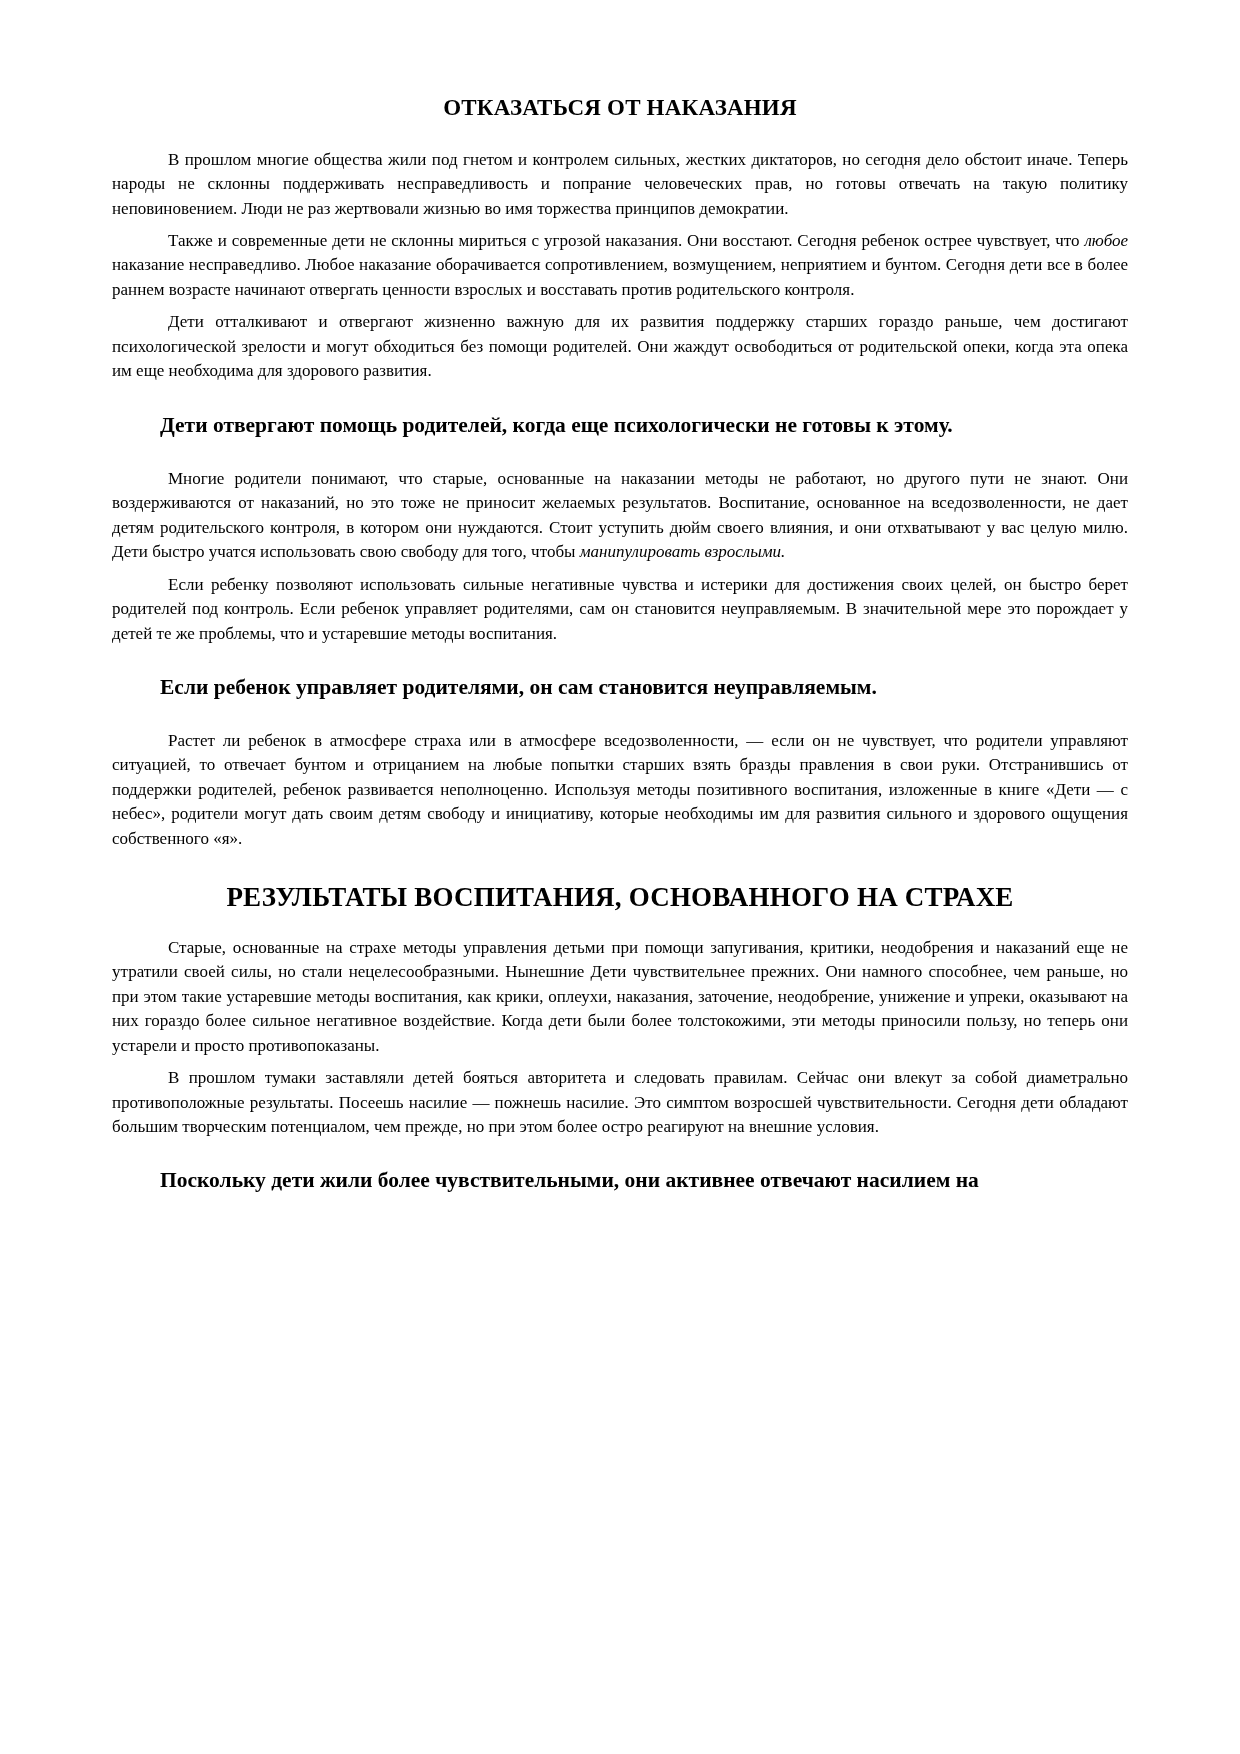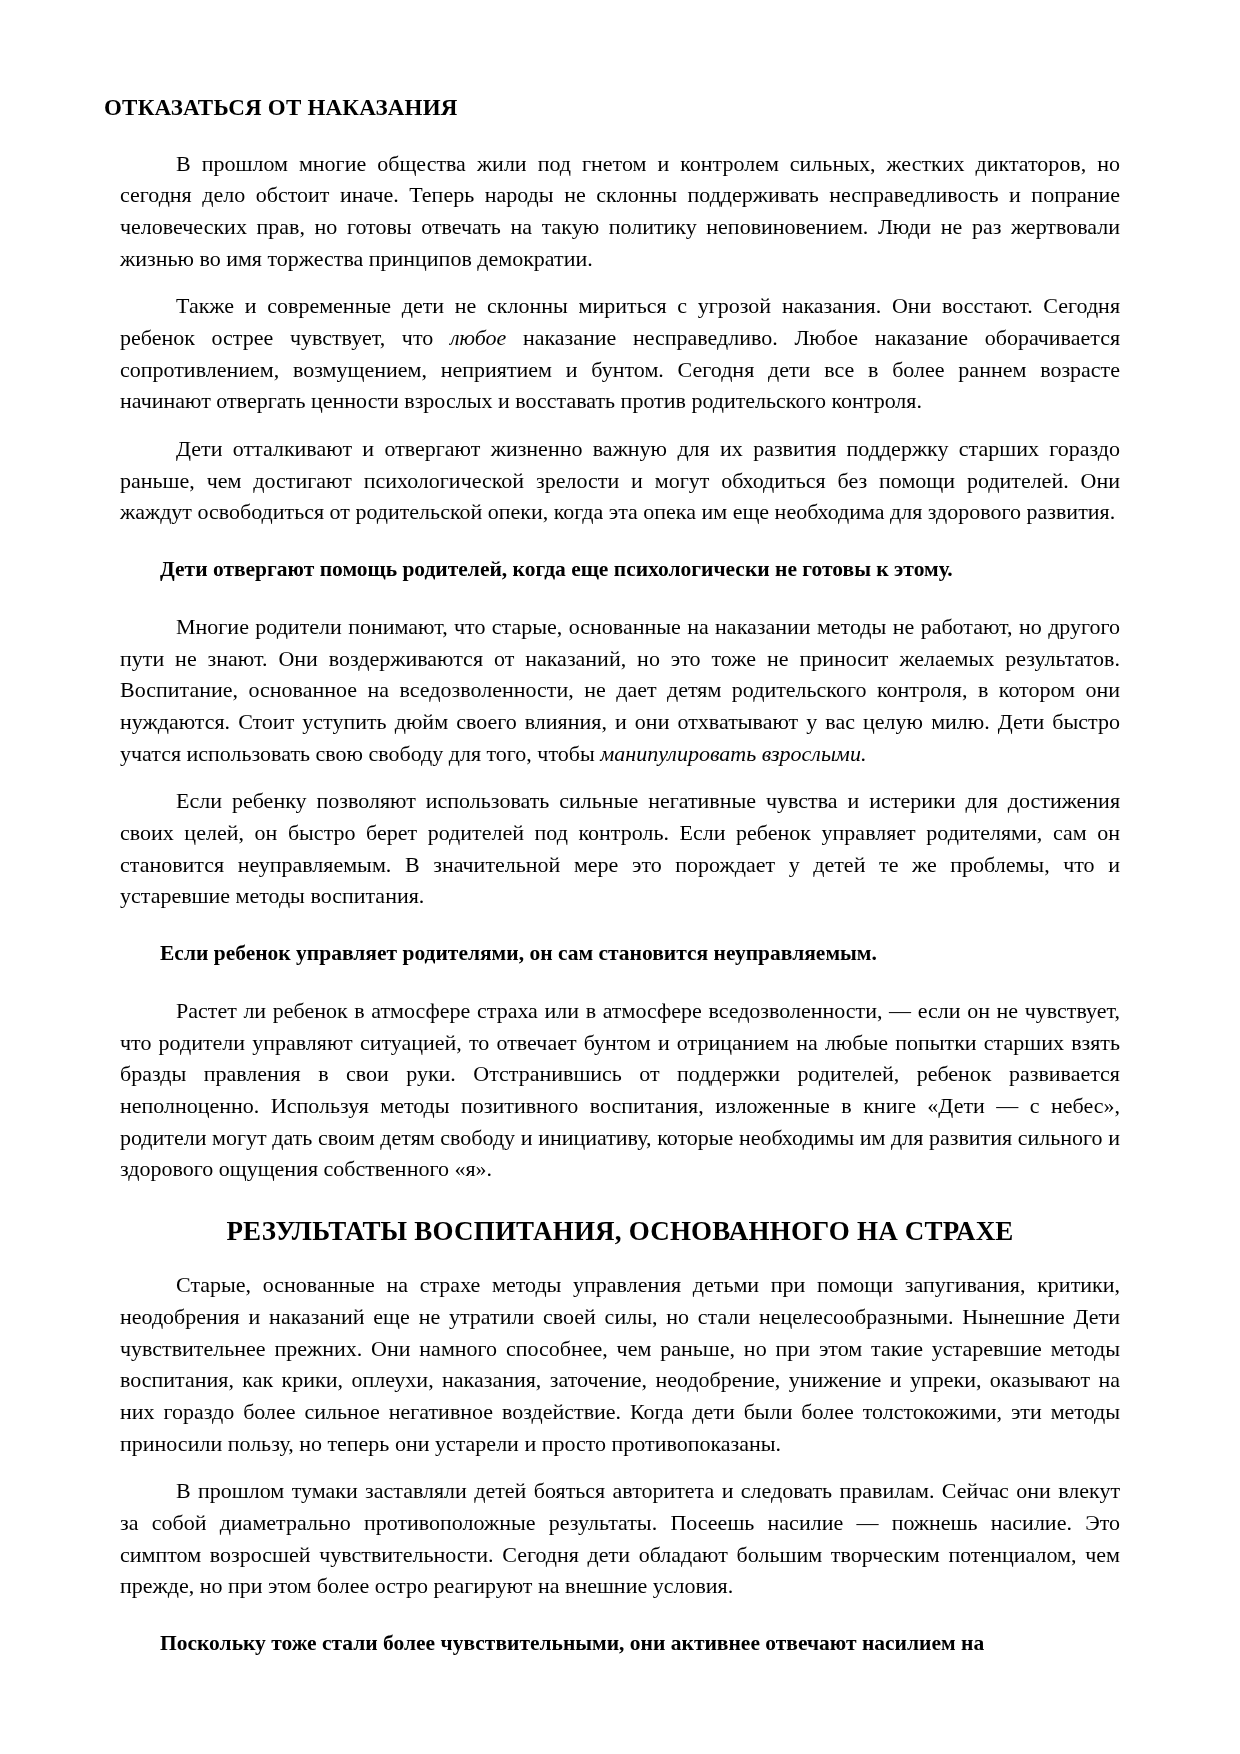--- a/index.html
+++ b/index.html
@@ -14,40 +14,40 @@
     color: #000000;
   }
   .page {
     width: 1240px;
     min-height: 1754px;
     box-sizing: border-box;
     padding: 84px 104px 60px 104px;
     background: #ffffff;
   }
   .doc-title {
-    text-align: left;
+    text-align: center;
     font-weight: bold;
     font-size: 23px;
     letter-spacing: 0.2px;
     margin: 10px 0 26px 0;
     line-height: 1.2;
   }
   .section-heading {
     text-align: center;
     font-weight: bold;
     font-size: 27px;
     letter-spacing: 0.2px;
     margin: 30px 0 22px 0;
     line-height: 1.2;
   }
   p.body-par {
-    margin: 16px;
+    margin: 8px;
     text-align: justify;
     text-justify: inter-word;
-    font-size: 22px;
+    font-size: 17px;
     line-height: 1.44;
     text-indent: 56px;
     hyphens: none;
   }
   p.callout {
     margin: 26px 0 26px 0;
     text-align: justify;
     font-weight: bold;
     font-size: 21.5px;
     line-height: 1.44;
@@ -84,15 +84,15 @@
   <p class="callout">Если ребенок управляет родителями, он сам становится неуправляемым.</p>
 
   <p class="body-par">Растет ли ребенок в атмосфере страха или в атмосфере вседозволенности, — если он не чувствует, что родители управляют ситуацией, то отвечает бунтом и отрицанием на любые попытки старших взять бразды правления в свои руки. Отстранившись от поддержки родителей, ребенок развивается неполноценно. Используя методы позитивного воспитания, изложенные в книге «Дети — с небес», родители могут дать своим детям свободу и инициативу, которые необходимы им для развития сильного и здорового ощущения собственного «я».</p>
 
   <h2 class="section-heading">РЕЗУЛЬТАТЫ ВОСПИТАНИЯ, ОСНОВАННОГО НА СТРАХЕ</h2>
 
   <p class="body-par">Старые, основанные на страхе методы управления детьми при помощи запугивания, критики, неодобрения и наказаний еще не утратили своей силы, но стали нецелесообразными. Нынешние Дети чувствительнее прежних. Они намного способнее, чем раньше, но при этом такие устаревшие методы воспитания, как крики, оплеухи, наказания, заточение, неодобрение, унижение и упреки, оказывают на них гораздо более сильное негативное воздействие. Когда дети были более толстокожими, эти методы приносили пользу, но теперь они устарели и просто противопоказаны.</p>
 
   <p class="body-par">В прошлом тумаки заставляли детей бояться авторитета и следовать правилам. Сейчас они влекут за собой диаметрально противоположные результаты. Посеешь насилие — пожнешь насилие. Это симптом возросшей чувствительности. Сегодня дети обладают большим творческим потенциалом, чем прежде, но при этом более остро реагируют на внешние условия.</p>
 
-  <p class="callout">Поскольку тоже стали более чувствительными, они активнее отвечают насилием на</p>
+  <p class="callout">Поскольку дети жили более чувствительными, они активнее отвечают насилием на</p>
 
 </div>
 
 </body></html>

